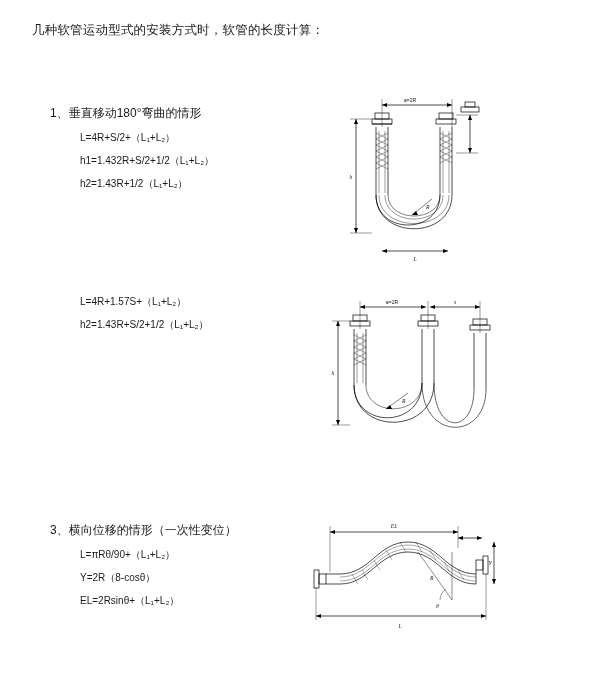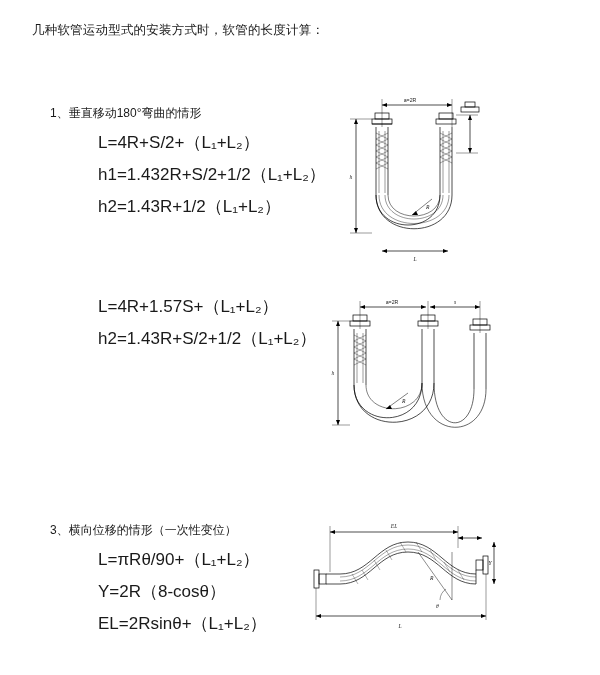--- a/index.html
+++ b/index.html
@@ -41,23 +41,23 @@
     position: absolute;
     left: 50px;
     width: 260px;
   }
   .sec-heading {
     font-size: 12px;
     white-space: nowrap;
     margin-bottom: 9px;
   }
   .formula {
-    font-size: 17px;
+    font-size: 10px;
     white-space: nowrap;
-    margin-left: 48px;
+    margin-left: 30px;
     margin-bottom: 9px;
   }
   .fig {
     position: absolute;
   }
   .fig svg { display: block; }
   .tinytxt { font-size: 5.2px; font-family: "Liberation Sans", sans-serif; fill: #1a1a1a; }
   .tinytxt-i { font-size: 5.6px; font-family: "Liberation Serif", serif; font-style: italic; fill: #1a1a1a; }
 </style>
 </head>

